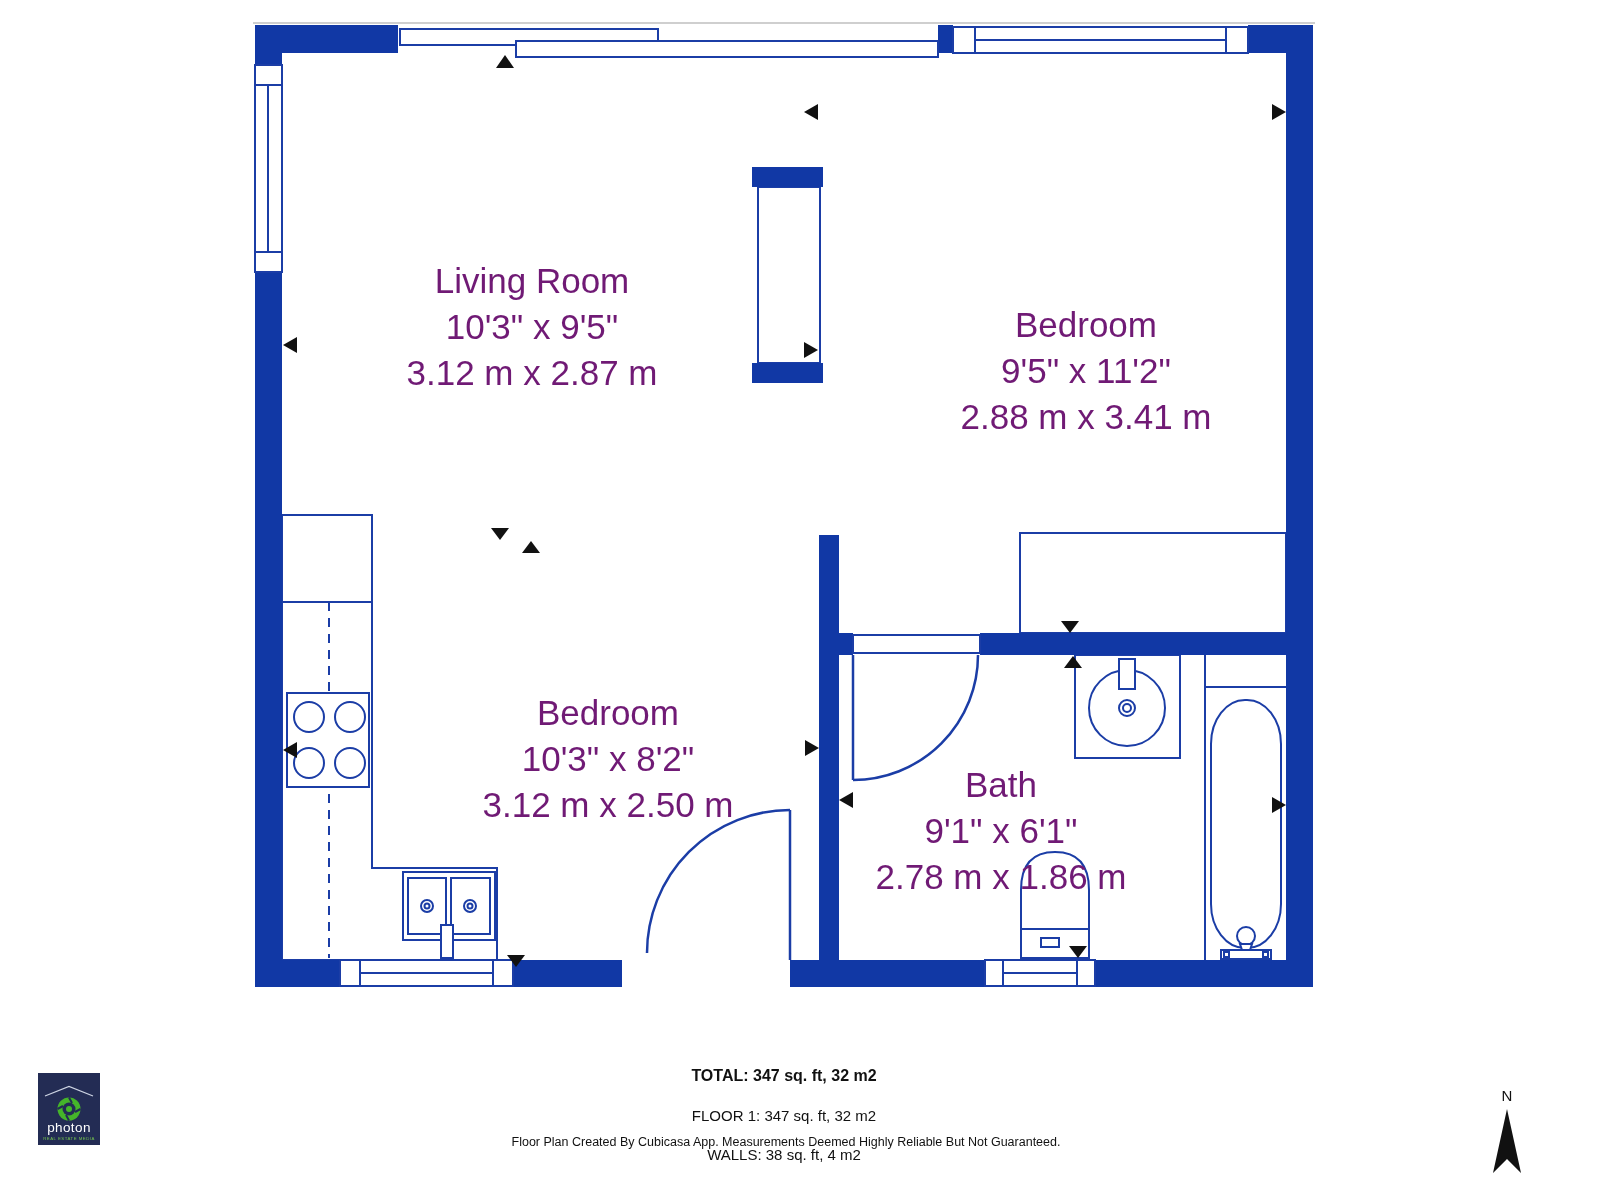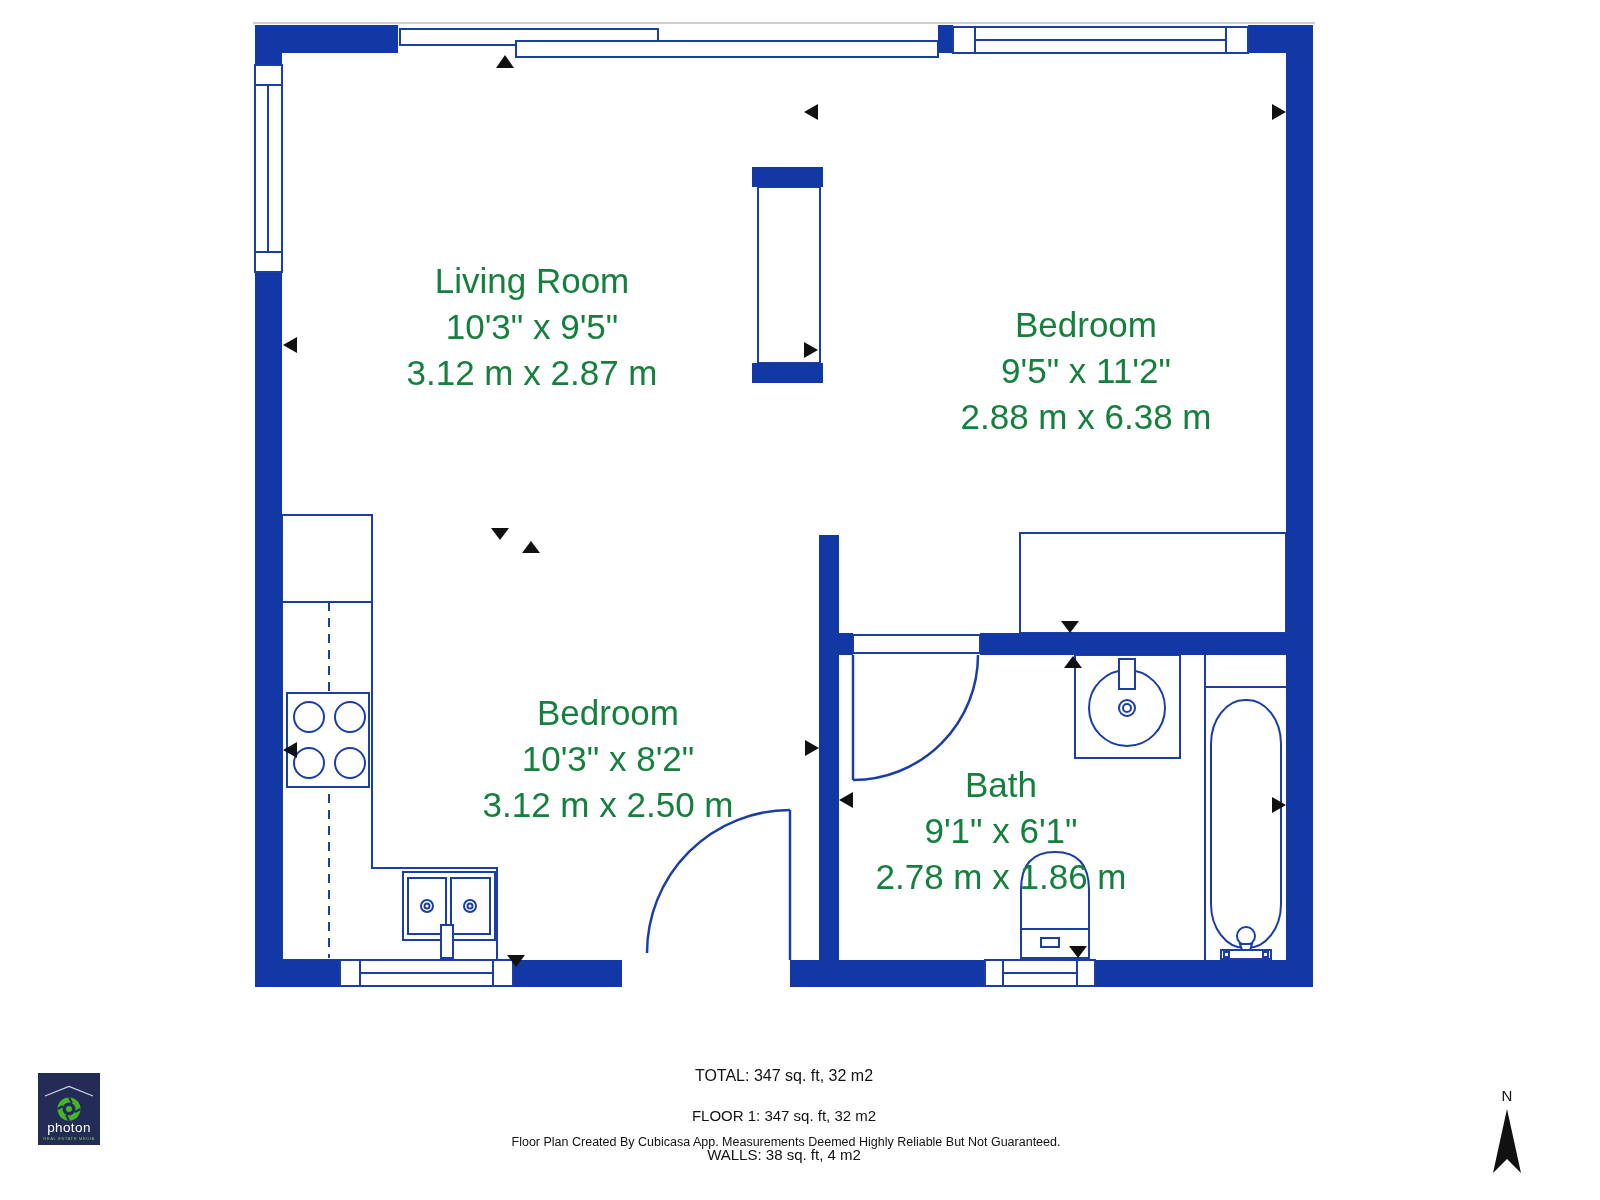--- a/index.html
+++ b/index.html
@@ -2,28 +2,28 @@
 <html><head>
 <meta charset="utf-8">
 <style>
   html,body{margin:0;padding:0;background:#ffffff;}
   .stage{
     position:relative;width:1600px;height:1200px;background:#ffffff;overflow:hidden;
     font-family:"Liberation Sans", sans-serif;
   }
   .plan-svg{position:absolute;left:0;top:0;width:1600px;height:1200px;}
   .plan-label{
-    position:absolute;text-align:center;color:#15803d;
+    position:absolute;text-align:center;color:#701a75;
     font-size:35px;line-height:46px;transform:translateX(-50%);white-space:nowrap;
   }
   .footer-block{
     position:absolute;left:784px;transform:translateX(-50%);
     text-align:center;color:#111;white-space:nowrap;
   }
-  .footer-total{font-size:16px;font-weight:normal;line-height:20px;}
+  .footer-total{font-size:16px;font-weight:bold;line-height:20px;}
   .footer-line{font-size:15px;line-height:19px;margin-top:20px;}
   .footer-disclaimer{
     position:absolute;left:786px;top:1135px;transform:translateX(-50%);
     font-size:12.5px;color:#111;white-space:nowrap;
   }
   .logo-box{position:absolute;left:38px;top:1073px;width:62px;height:60px;}
   .compass-n{
     position:absolute;left:1507px;top:1087px;transform:translateX(-50%);
     font-size:15px;color:#111;
   }
@@ -189,21 +189,21 @@
 
   <div class="plan-label" style="left:532px;top:258px;">
     <div>Living Room</div>
     <div>10'3" x 9'5"</div>
     <div>3.12 m x 2.87 m</div>
   </div>
 
   <div class="plan-label" style="left:1046px;top:302px;margin-left:40px;">
     <div>Bedroom</div>
     <div>9'5" x 11'2"</div>
-    <div>2.88 m x 6.38 m</div>
+    <div>2.88 m x 3.41 m</div>
   </div>
 
   <div class="plan-label" style="left:608px;top:690px;">
     <div>Bedroom</div>
     <div>10'3" x 8'2"</div>
     <div>3.12 m x 2.50 m</div>
   </div>
 
   <div class="plan-label" style="left:1001px;top:762px;text-align:center;">
     <div>Bath</div>

